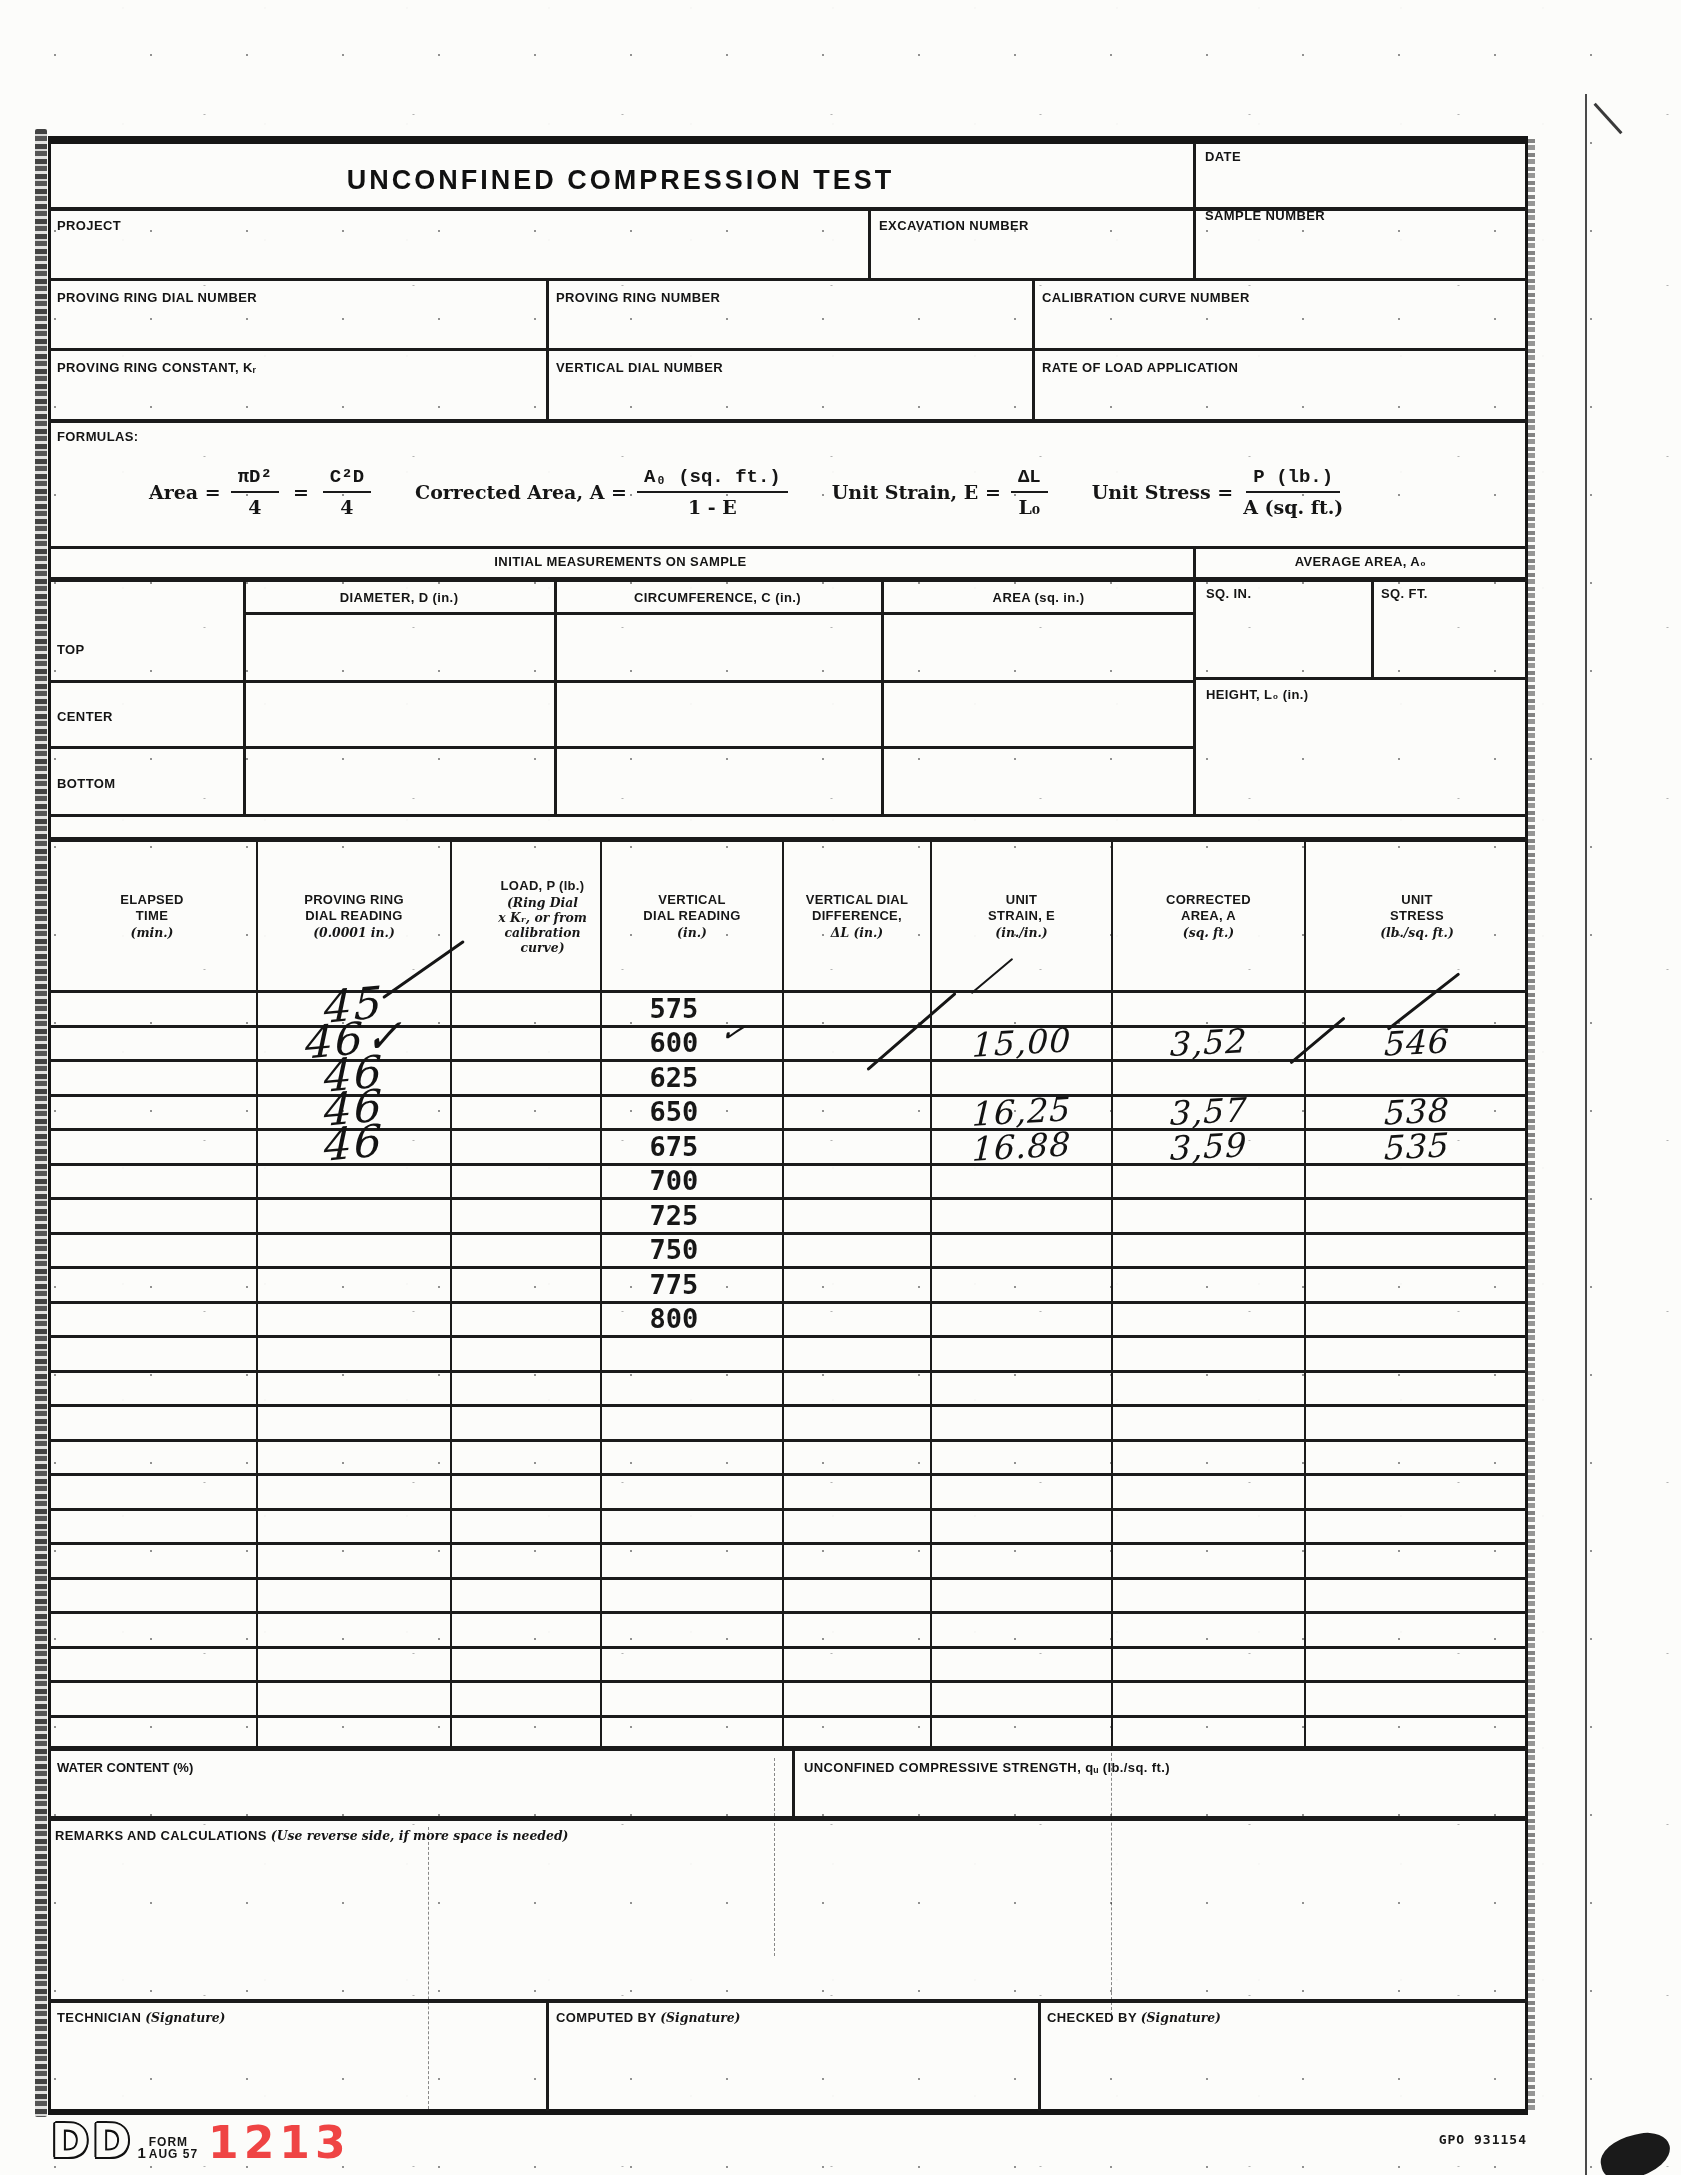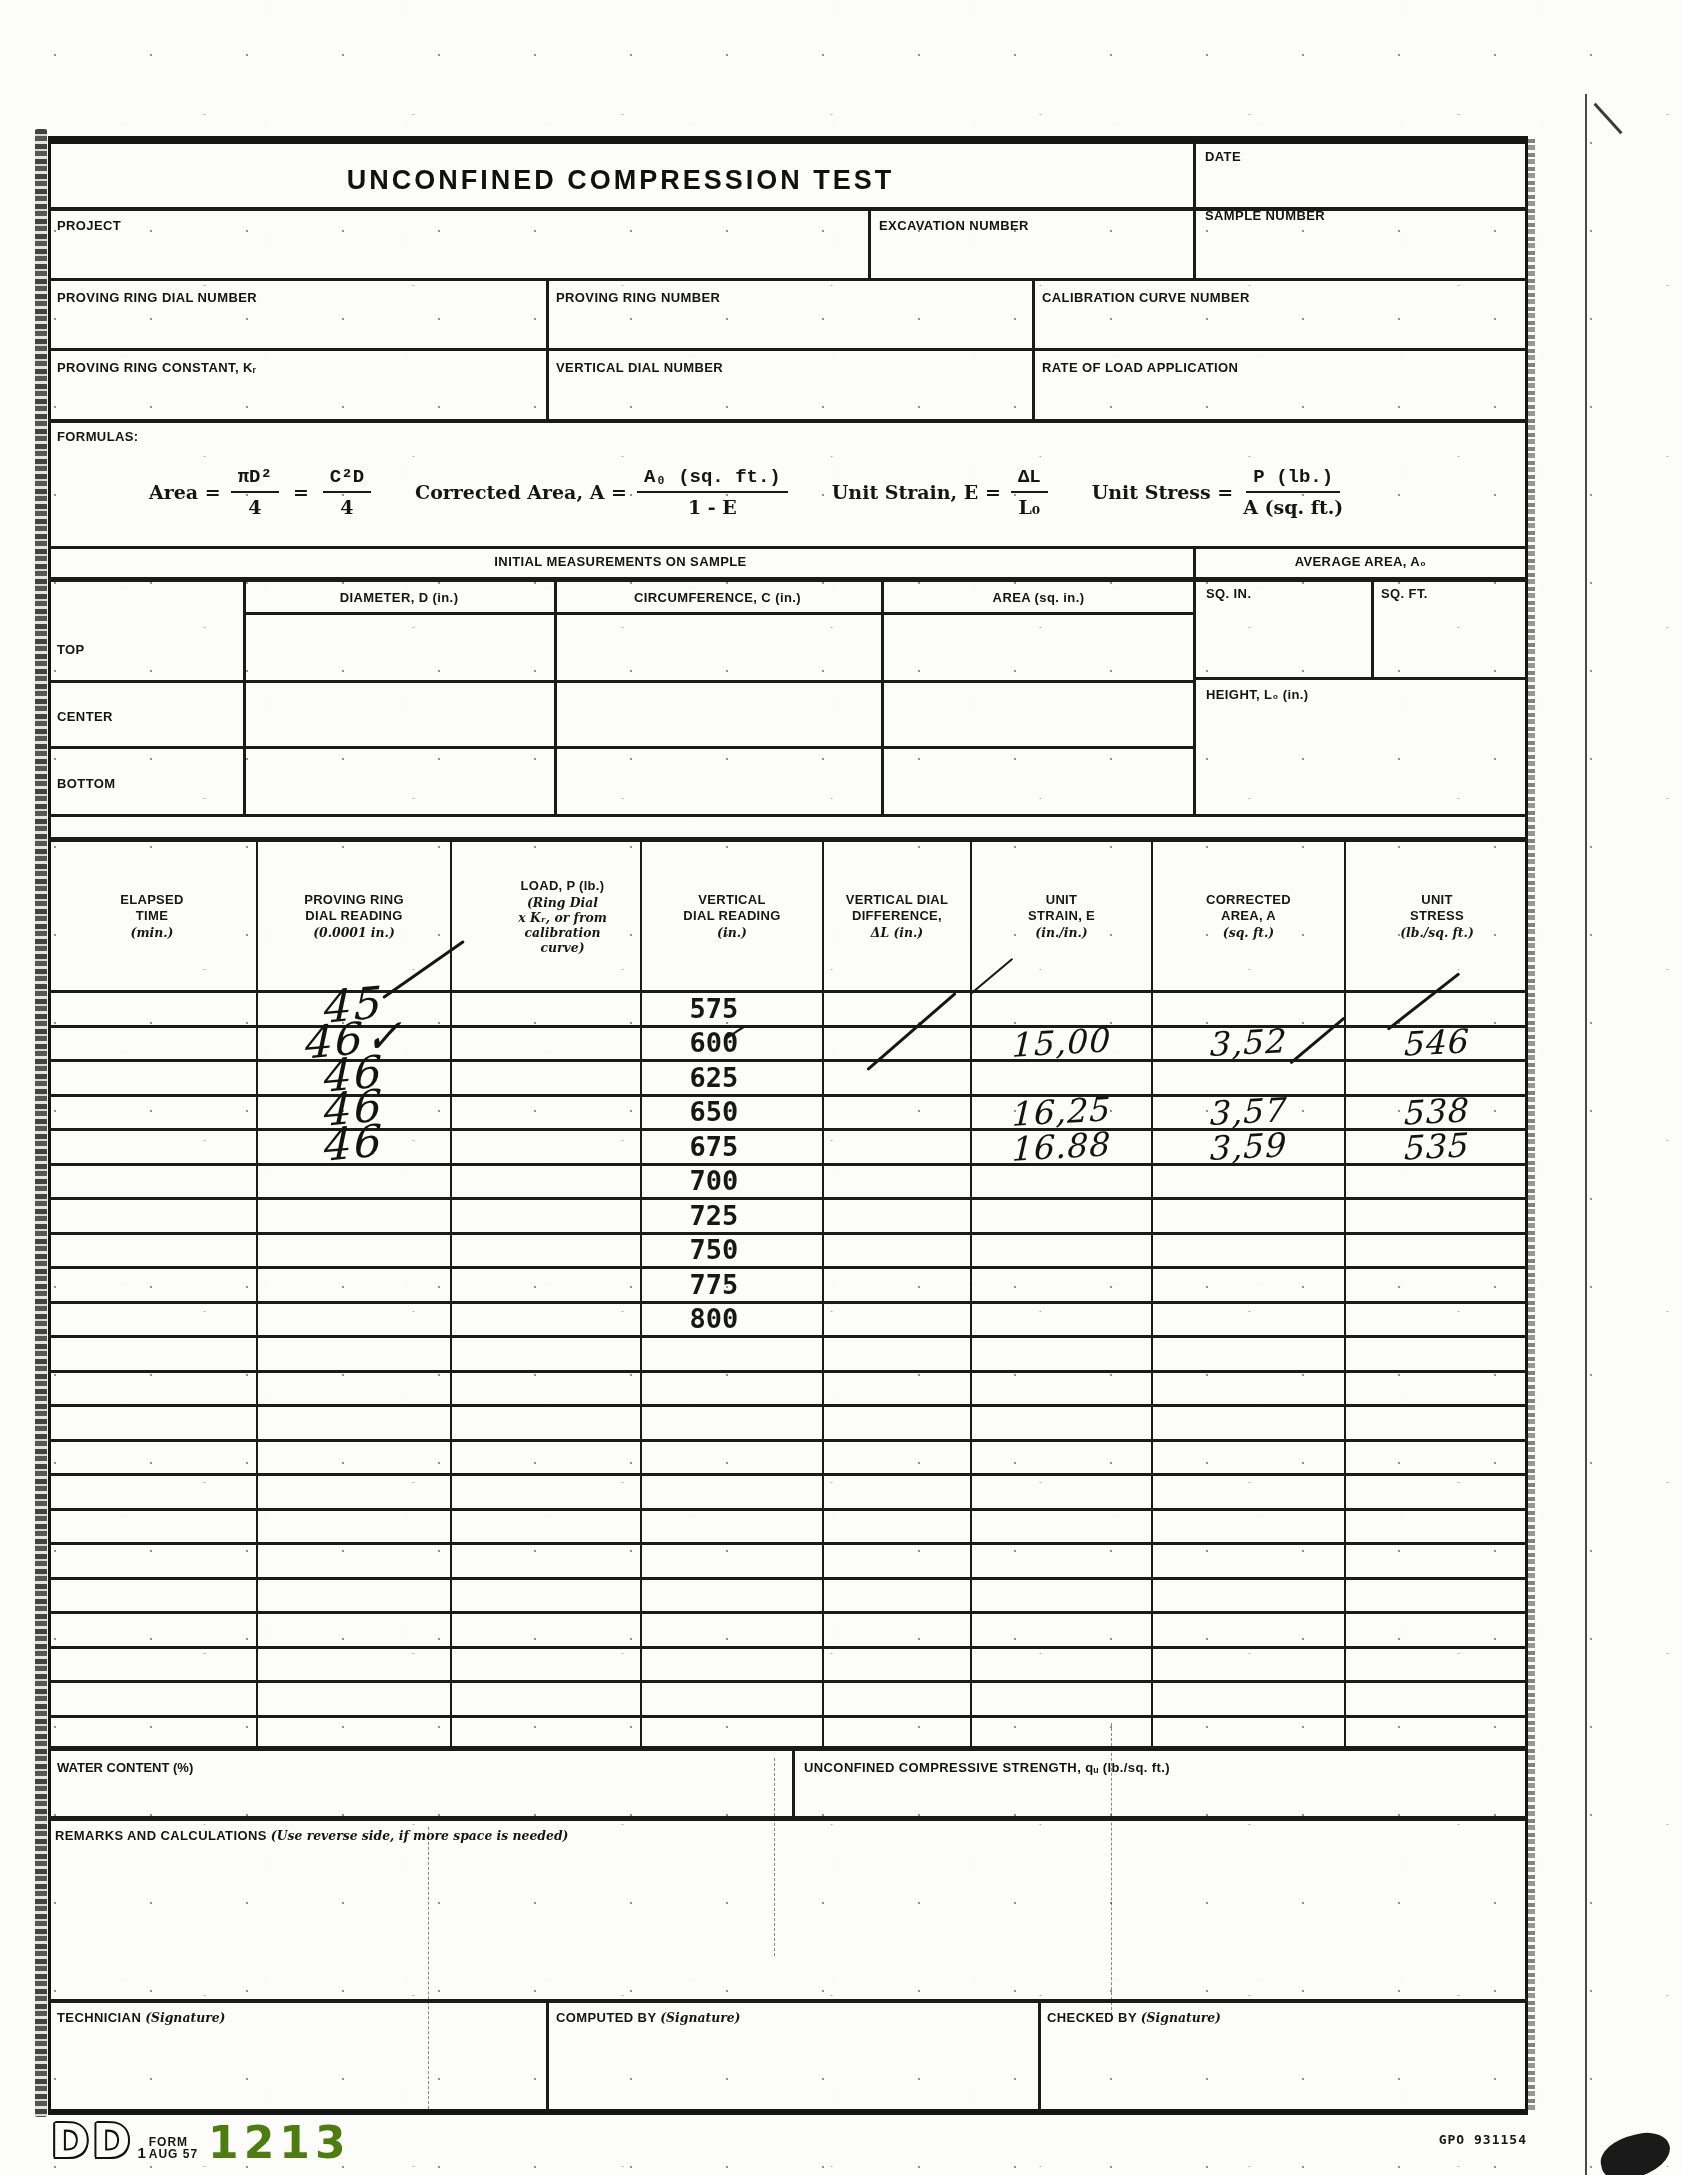--- a/index.html
+++ b/index.html
@@ -42,38 +42,38 @@
   .frac .den{padding-top:3px;white-space:nowrap;}
   .feq{margin:0 4px;white-space:nowrap;}
   .fgap{margin-left:34px;}
   
   .dtable{position:absolute;left:48px;top:842px;width:1480px;height:907px;box-sizing:border-box;display:flex;flex-direction:column;}
   .thead{display:flex;height:151px;box-sizing:border-box;border-bottom:3px solid #1b1b1b;}
   .tbody{display:flex;flex-direction:column;flex:1;}
   .trow{display:flex;flex:1;box-sizing:border-box;border-bottom:3px solid #1b1b1b;}
   .trow:last-child{border-bottom:none;}
   .tcell,.thcell{box-sizing:border-box;border-right:2px solid #1b1b1b;overflow:visible;display:flex;align-items:center;justify-content:center;position:relative;}
-  .tc1{width:210px;} .tc2{width:194px;} .tc3{width:190px;padding-left:33px;} .tc4{width:182px;}
+  .tc1{width:210px;} .tc2{width:194px;} .tc3{width:150px;padding-left:33px;} .tc4{width:182px;}
   .tc5{width:148px;} .tc6{width:181px;} .tc7{width:193px;} .tc8{flex:1;border-right:none;}
   .thcell{flex-direction:column;text-align:center;}
   .thcell .main{font:bold 13px/16px "Liberation Sans",sans-serif;letter-spacing:0.3px;}
   .thcell .sub{font:bold italic 12.4px/15px "DejaVu Serif",serif;margin-top:1px;}
   .v-stamp{font:600 27px/30px "DejaVu Sans Mono",monospace;color:#171717;transform:translateX(-18px);}
   .v-hand-big{font:italic 44px/30px "DejaVu Serif",serif;color:#131313;display:inline-block;transform:rotate(-5deg) skewX(-6deg);margin-top:-8px;letter-spacing:2px;}
   .v-hand{font:italic 33px/28px "DejaVu Serif",serif;color:#131313;display:inline-block;transform:rotate(-3deg) skewX(-5deg);letter-spacing:1px;}
   .stroke{position:absolute;background:#161616;height:3px;border-radius:2px;}
   .crease{position:absolute;border-left:1.5px dashed rgba(20,20,20,.5);width:0;}
   .hand-mark{position:absolute;font:italic 28px "DejaVu Serif",serif;color:#131313;}
   
   .dd-block{position:absolute;left:51px;top:2121px;display:flex;align-items:flex-end;}
   .dd-big{font:bold 46px/40px "DejaVu Sans",sans-serif;letter-spacing:3px;color:#fbfbf8;
     text-shadow:-2px 0 #111,2px 0 #111,0 -2px #111,0 2px #111,-1.5px -1.5px #111,1.5px 1.5px #111,-1.5px 1.5px #111,1.5px -1.5px #111;}
   .dd-sub{font:bold 15px/15px "Liberation Sans",sans-serif;margin:0 3px 1px 4px;}
   .dd-stack{font:bold 12px/12px "Liberation Sans",sans-serif;letter-spacing:1px;margin-bottom:1px;white-space:pre-line;}
-  .dd-num{font:bold 44px/36px "DejaVu Sans",sans-serif;letter-spacing:5px;margin-left:10px;color:#4d7c0f;}
+  .dd-num{font:bold 44px/36px "DejaVu Sans",sans-serif;letter-spacing:5px;margin-left:10px;color:#ef4444;}
   .gpo{position:absolute;left:1371px;top:2132px;width:156px;text-align:right;font:bold 13px "DejaVu Sans Mono",monospace;letter-spacing:1px;}
   .blob{position:absolute;left:1600px;top:2135px;width:71px;height:42px;background:#1a1a1a;border-radius:58% 40% 62% 35%/55% 45% 60% 40%;transform:rotate(-12deg);}
   .edge-line{position:absolute;left:1585px;top:94px;width:2px;height:2081px;background:#4a4a4a;}
   .edge-tick{position:absolute;left:1588px;top:117px;width:40px;height:3px;background:#3a3a3a;transform:rotate(48deg);}
 </style>
 </head>
 <body>
 
 <div class="binding"></div>
 <div class="edge-line"></div>

